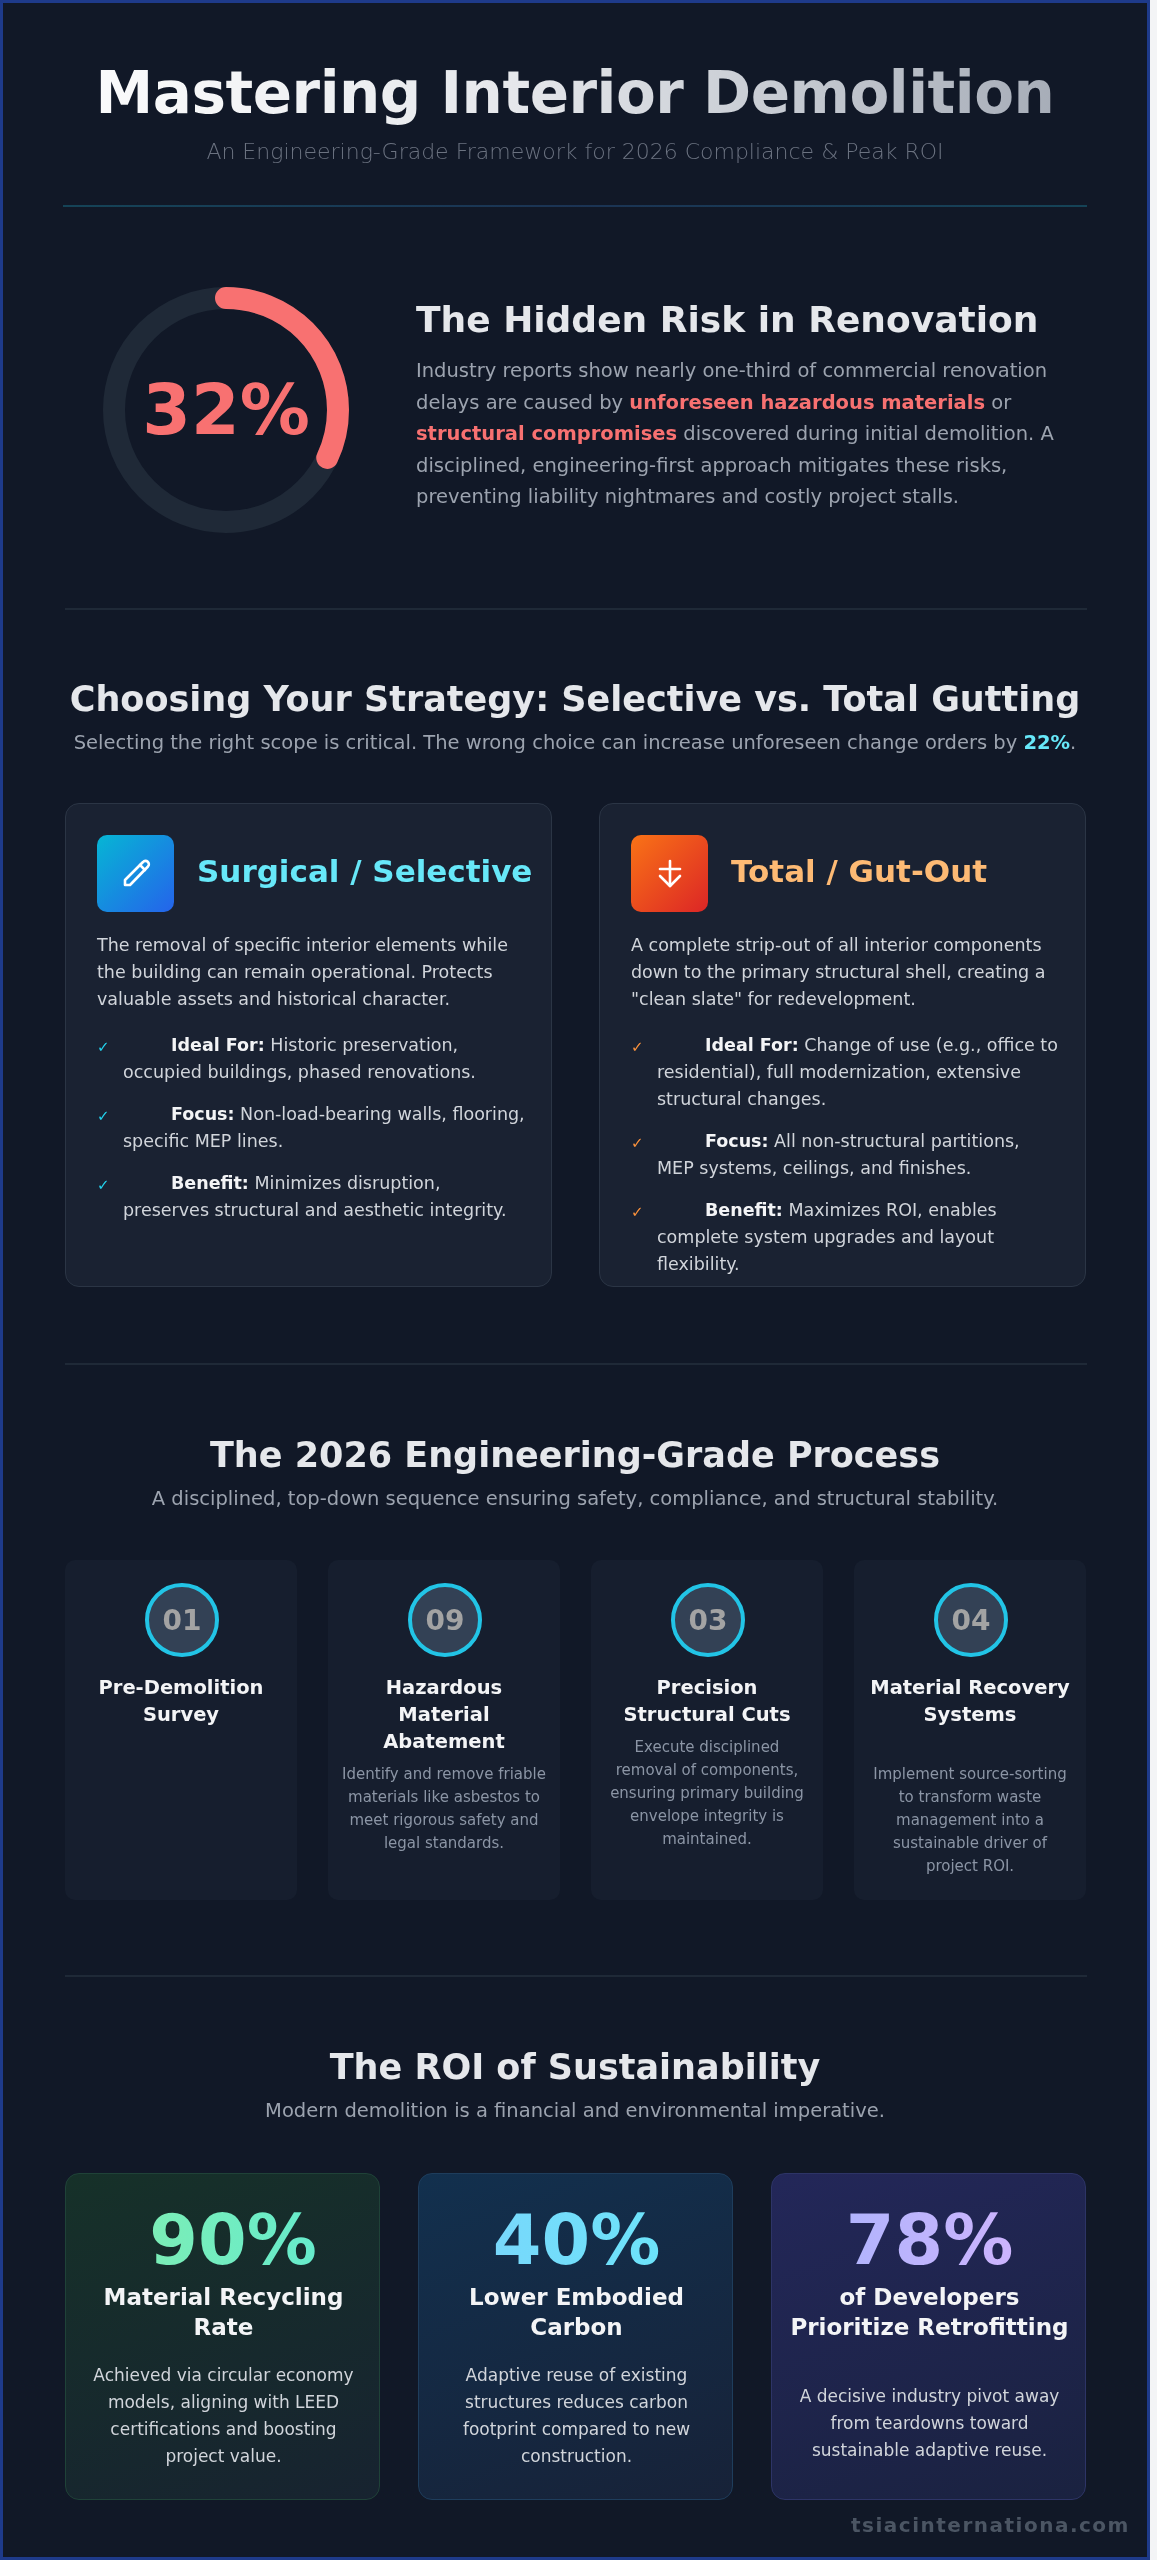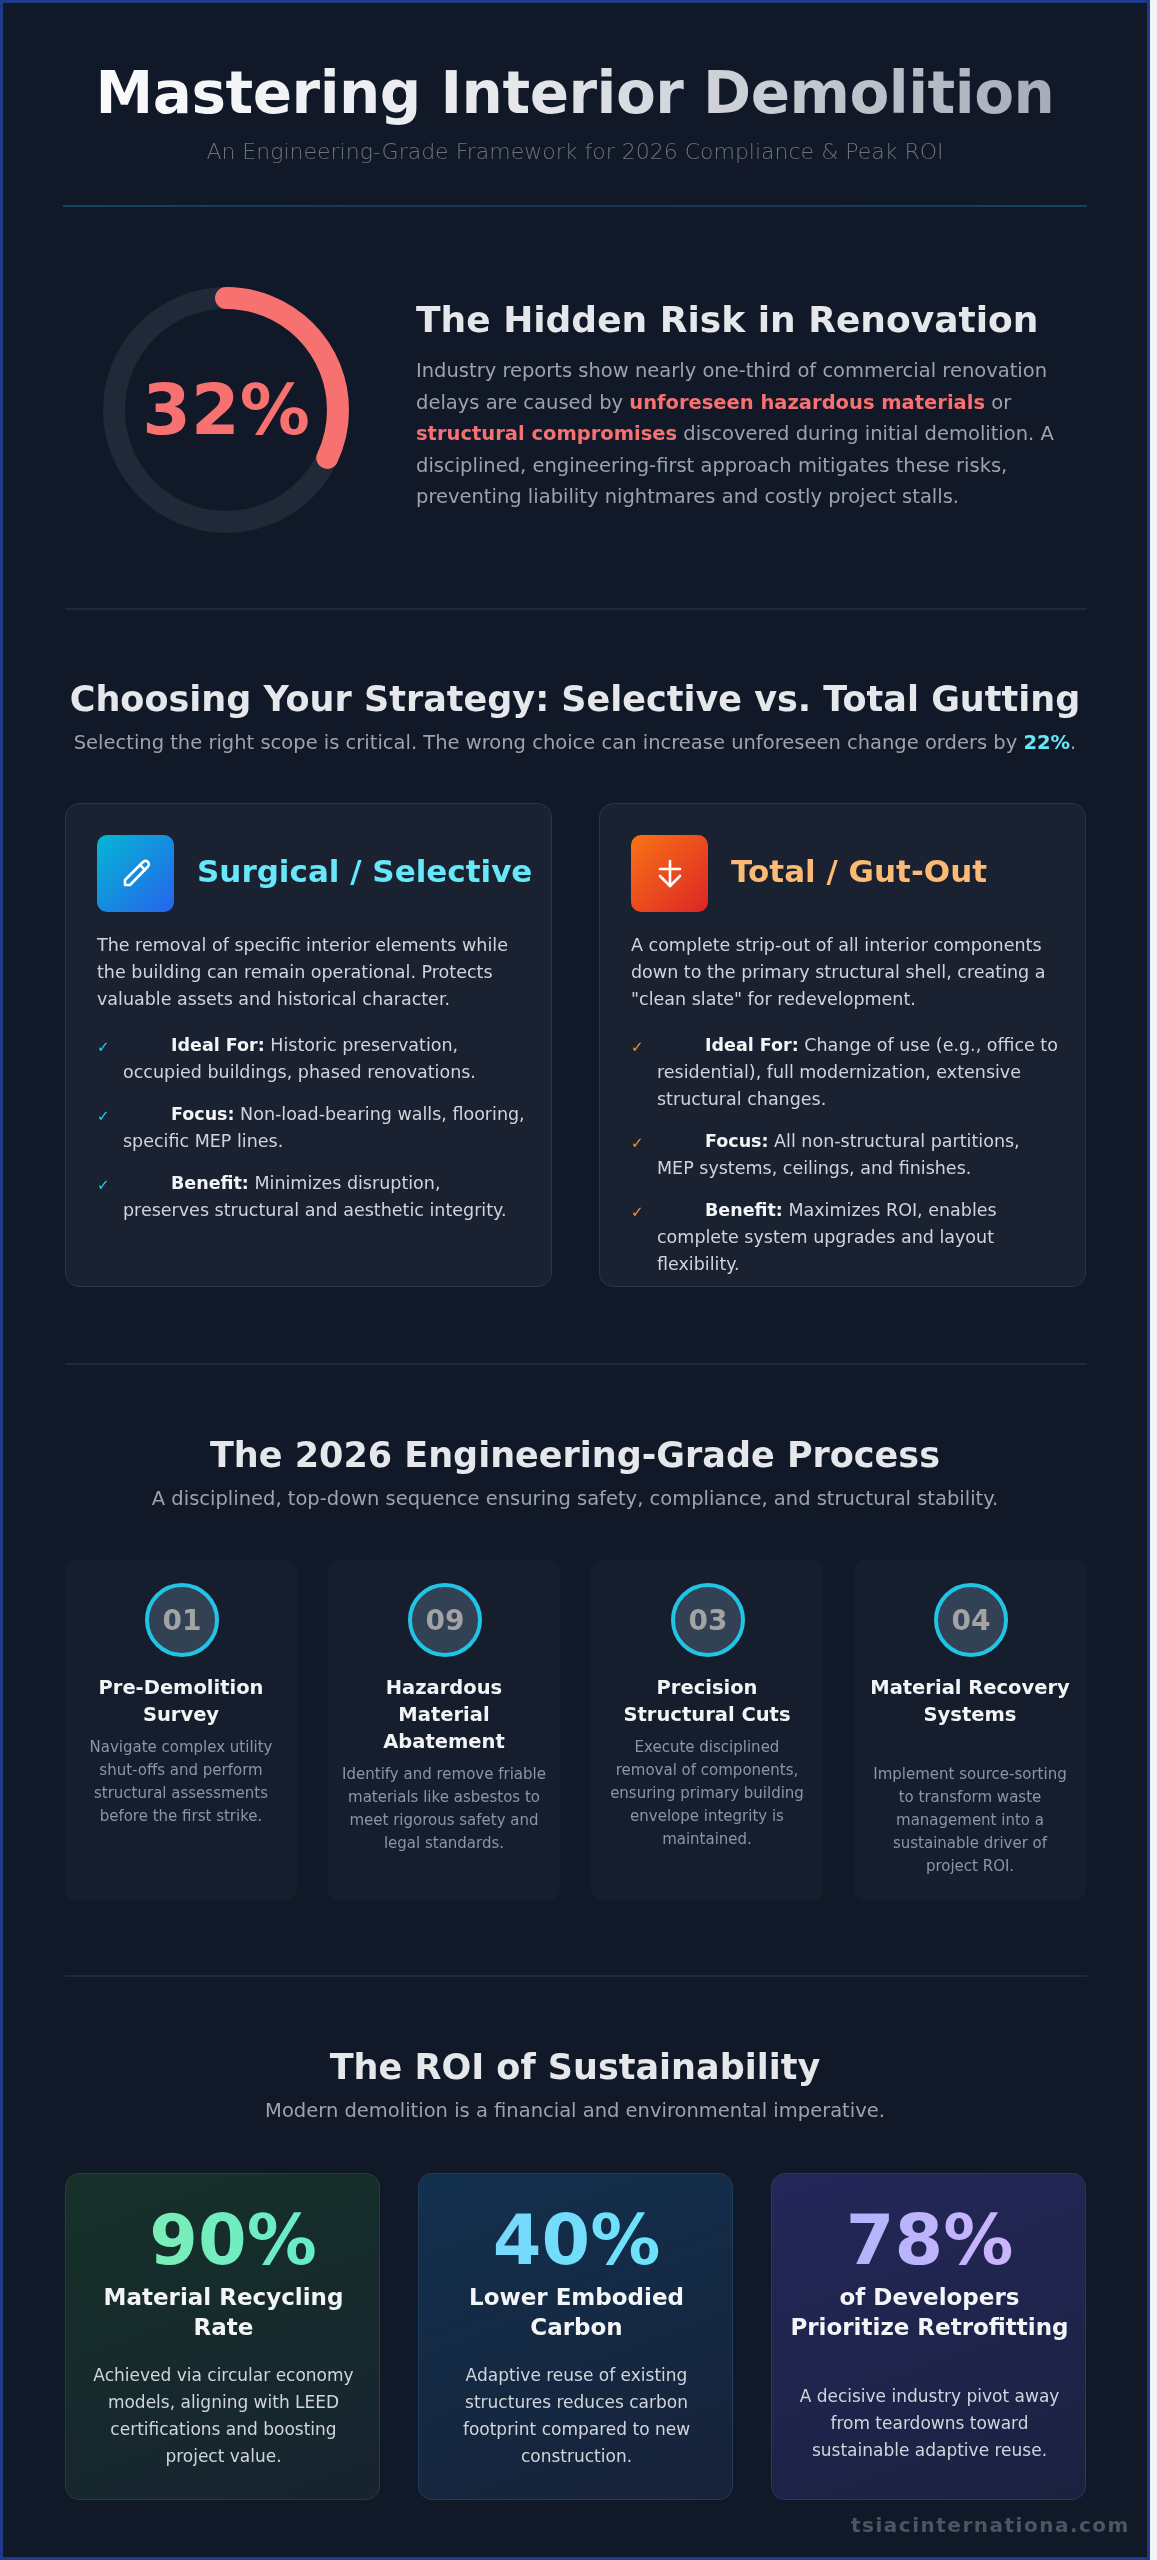--- a/index.html
+++ b/index.html
@@ -194,21 +194,20 @@
   </div>
 
   <div class="section-rule" style="top:1360px"></div>
 
   <h2 class="sec-title" style="top:1432px">The 2026 Engineering-Grade Process</h2>
   <p class="sec-sub" style="top:1484px">A disciplined, top-down sequence ensuring safety, compliance, and structural stability.</p>
 
   <div class="step" style="left:62px">
     <div class="num">01</div>
     <div class="step-title">Pre-Demolition Survey</div>
-    <div class="step-desc" style="top:176px">Navigate complex utility shut-offs and perform structural assessments before the first strike.</div>
   </div>
   <div class="step" style="left:325px">
     <div class="num">09</div>
     <div class="step-title">Hazardous Material Abatement</div>
     <div class="step-desc" style="top:203px">Identify and remove friable materials like asbestos to meet rigorous safety and legal standards.</div>
   </div>
   <div class="step" style="left:588px">
     <div class="num">03</div>
     <div class="step-title">Precision Structural Cuts</div>
     <div class="step-desc" style="top:176px">Execute disciplined removal of components, ensuring primary building envelope integrity is maintained.</div>

